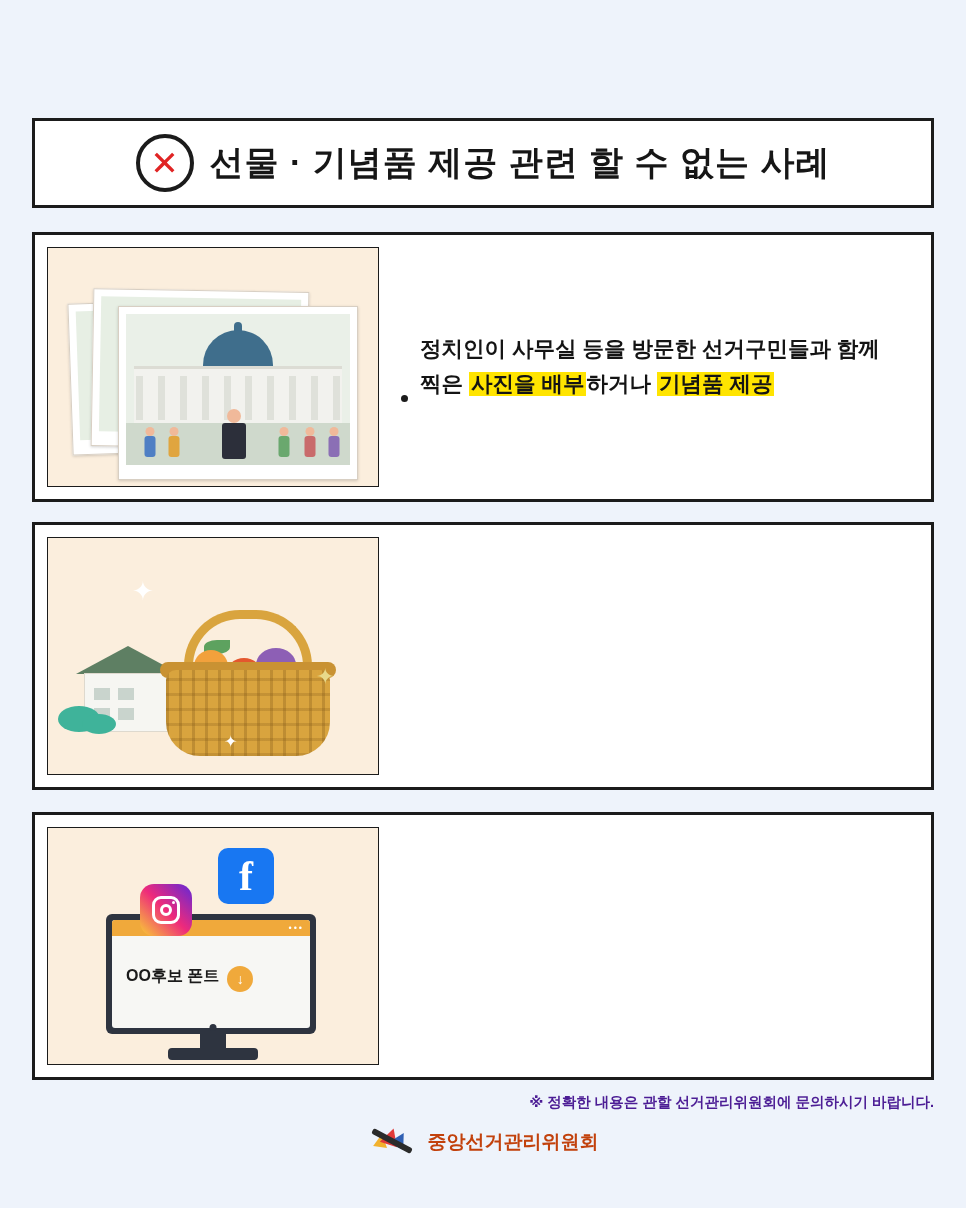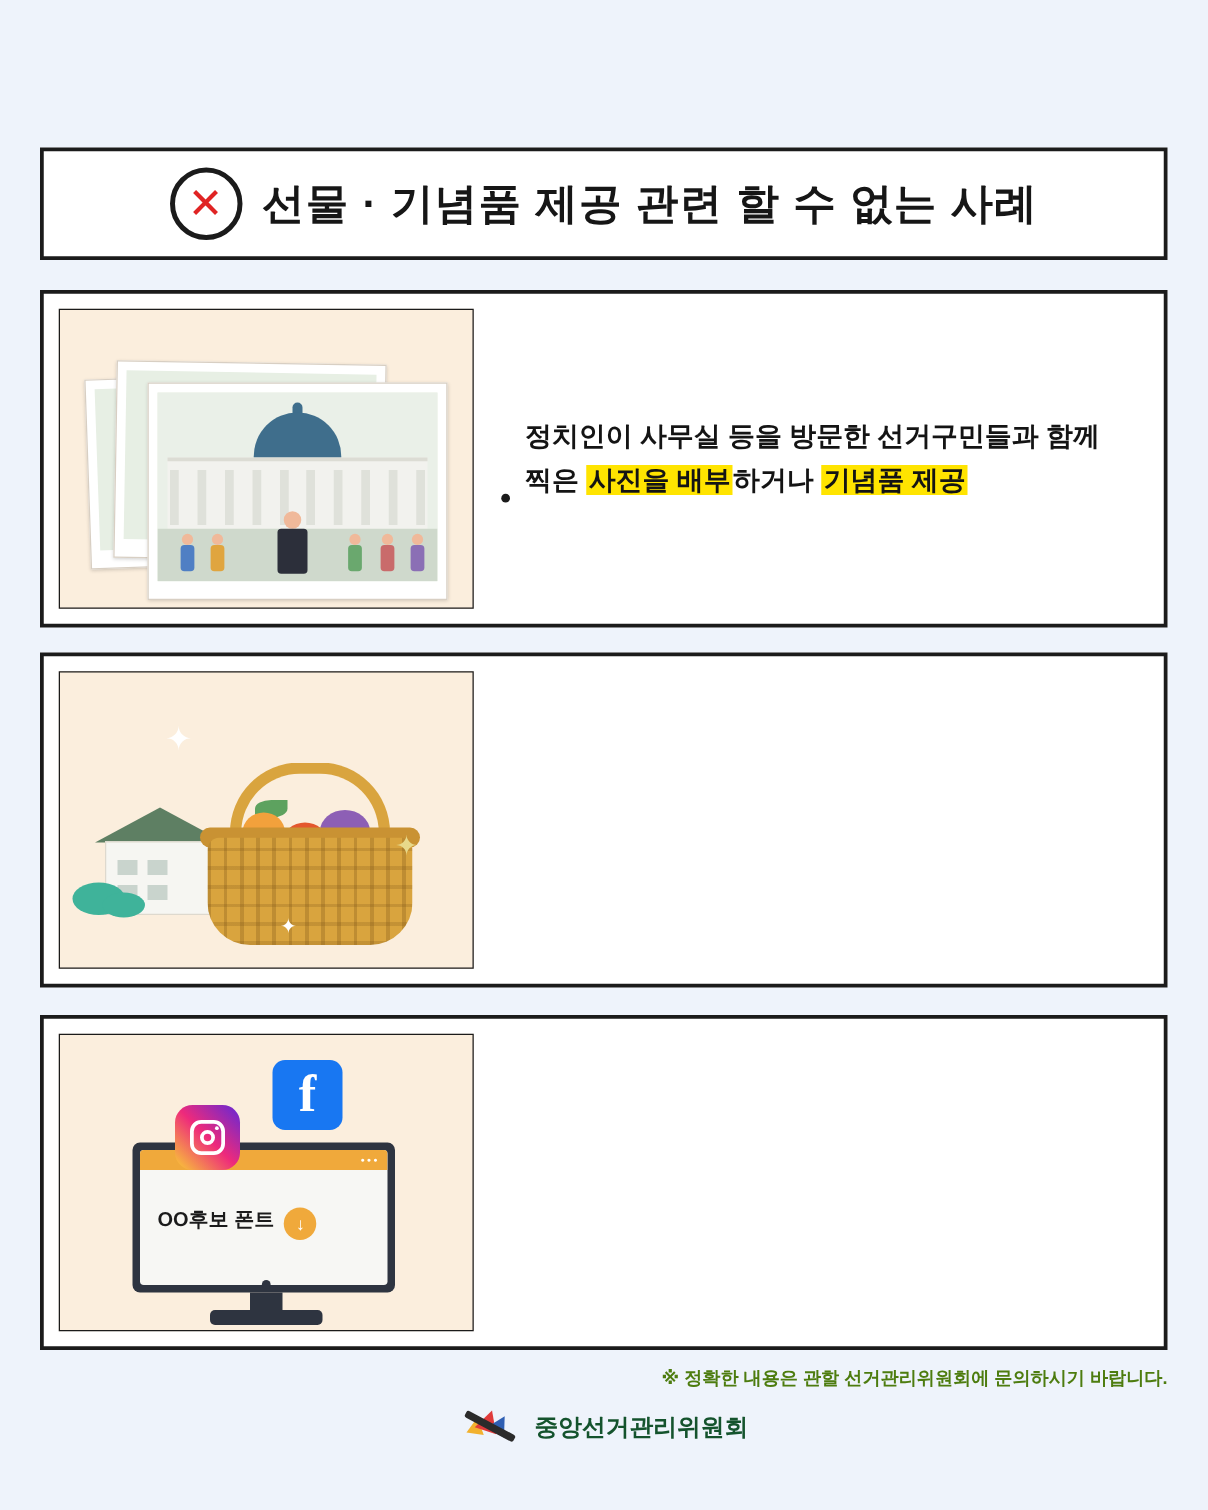--- a/index.html
+++ b/index.html
@@ -450,21 +450,21 @@
     border-radius: 50%;
   }
 
   
   .note {
     position: absolute;
     right: 32px;
     top: 1093px;
     font-size: 14.5px;
     font-weight: bold;
-    color: #4d7c0f;
+    color: #4c1d95;
   }
   .logo-row {
     position: absolute;
     left: 0;
     right: 0;
     top: 1122px;
     display: flex;
     align-items: center;
     justify-content: center;
     gap: 12px;
@@ -505,21 +505,21 @@
   .nec-mark .ry {
     left: 6px; top: 12px;
     border-left: 7px solid transparent;
     border-right: 7px solid transparent;
     border-bottom: 13px solid #f2b12e;
     transform: rotate(8deg);
   }
   .logo-text {
     font-size: 19px;
     font-weight: bold;
-    color: #14532d;
+    color: #c2410c;
   }
 </style>
 </head>
 <body>
 
 <div class="page">
 
   <div class="title-banner">
     <div class="x-badge">
       <div class="ring"></div>

